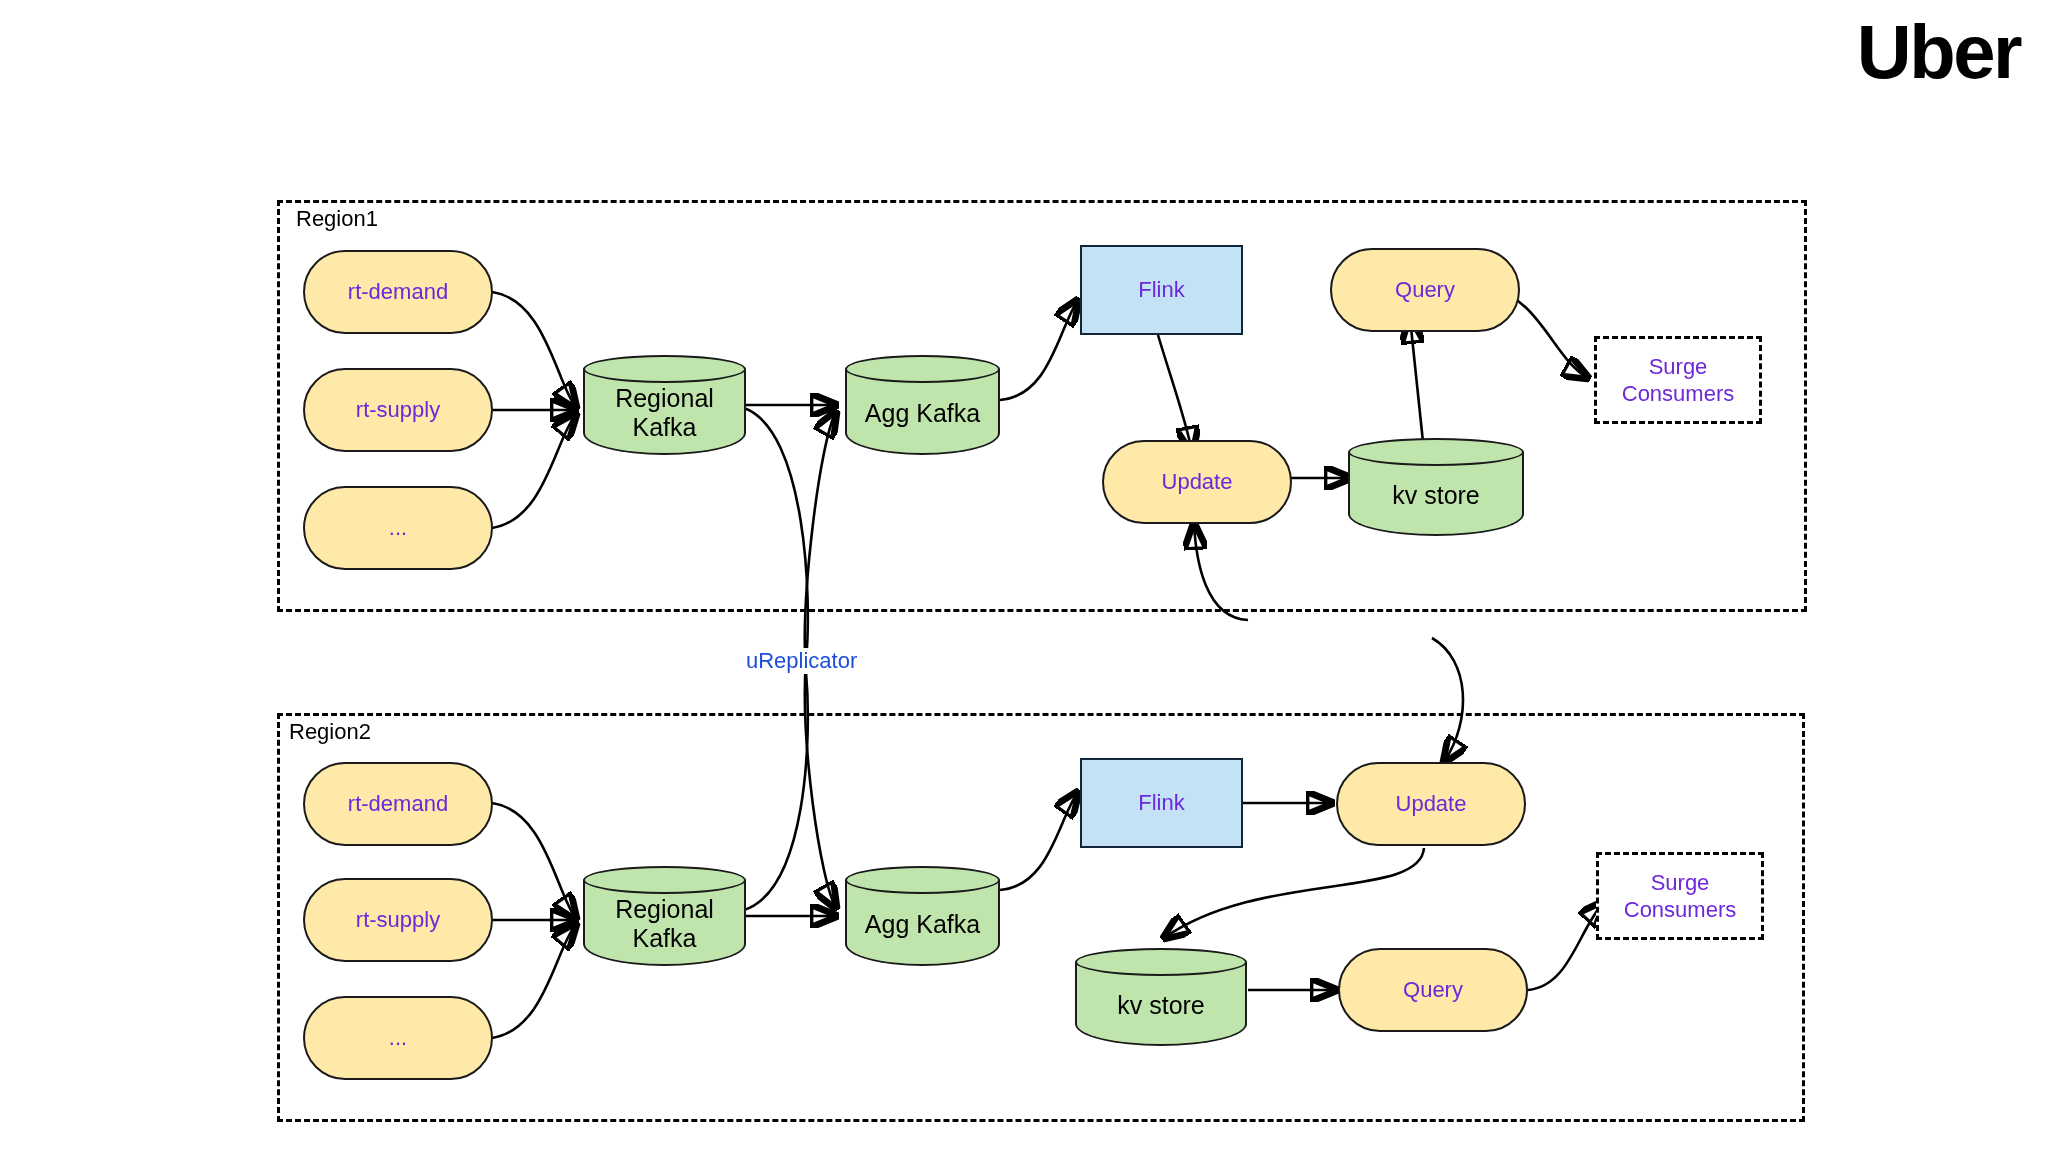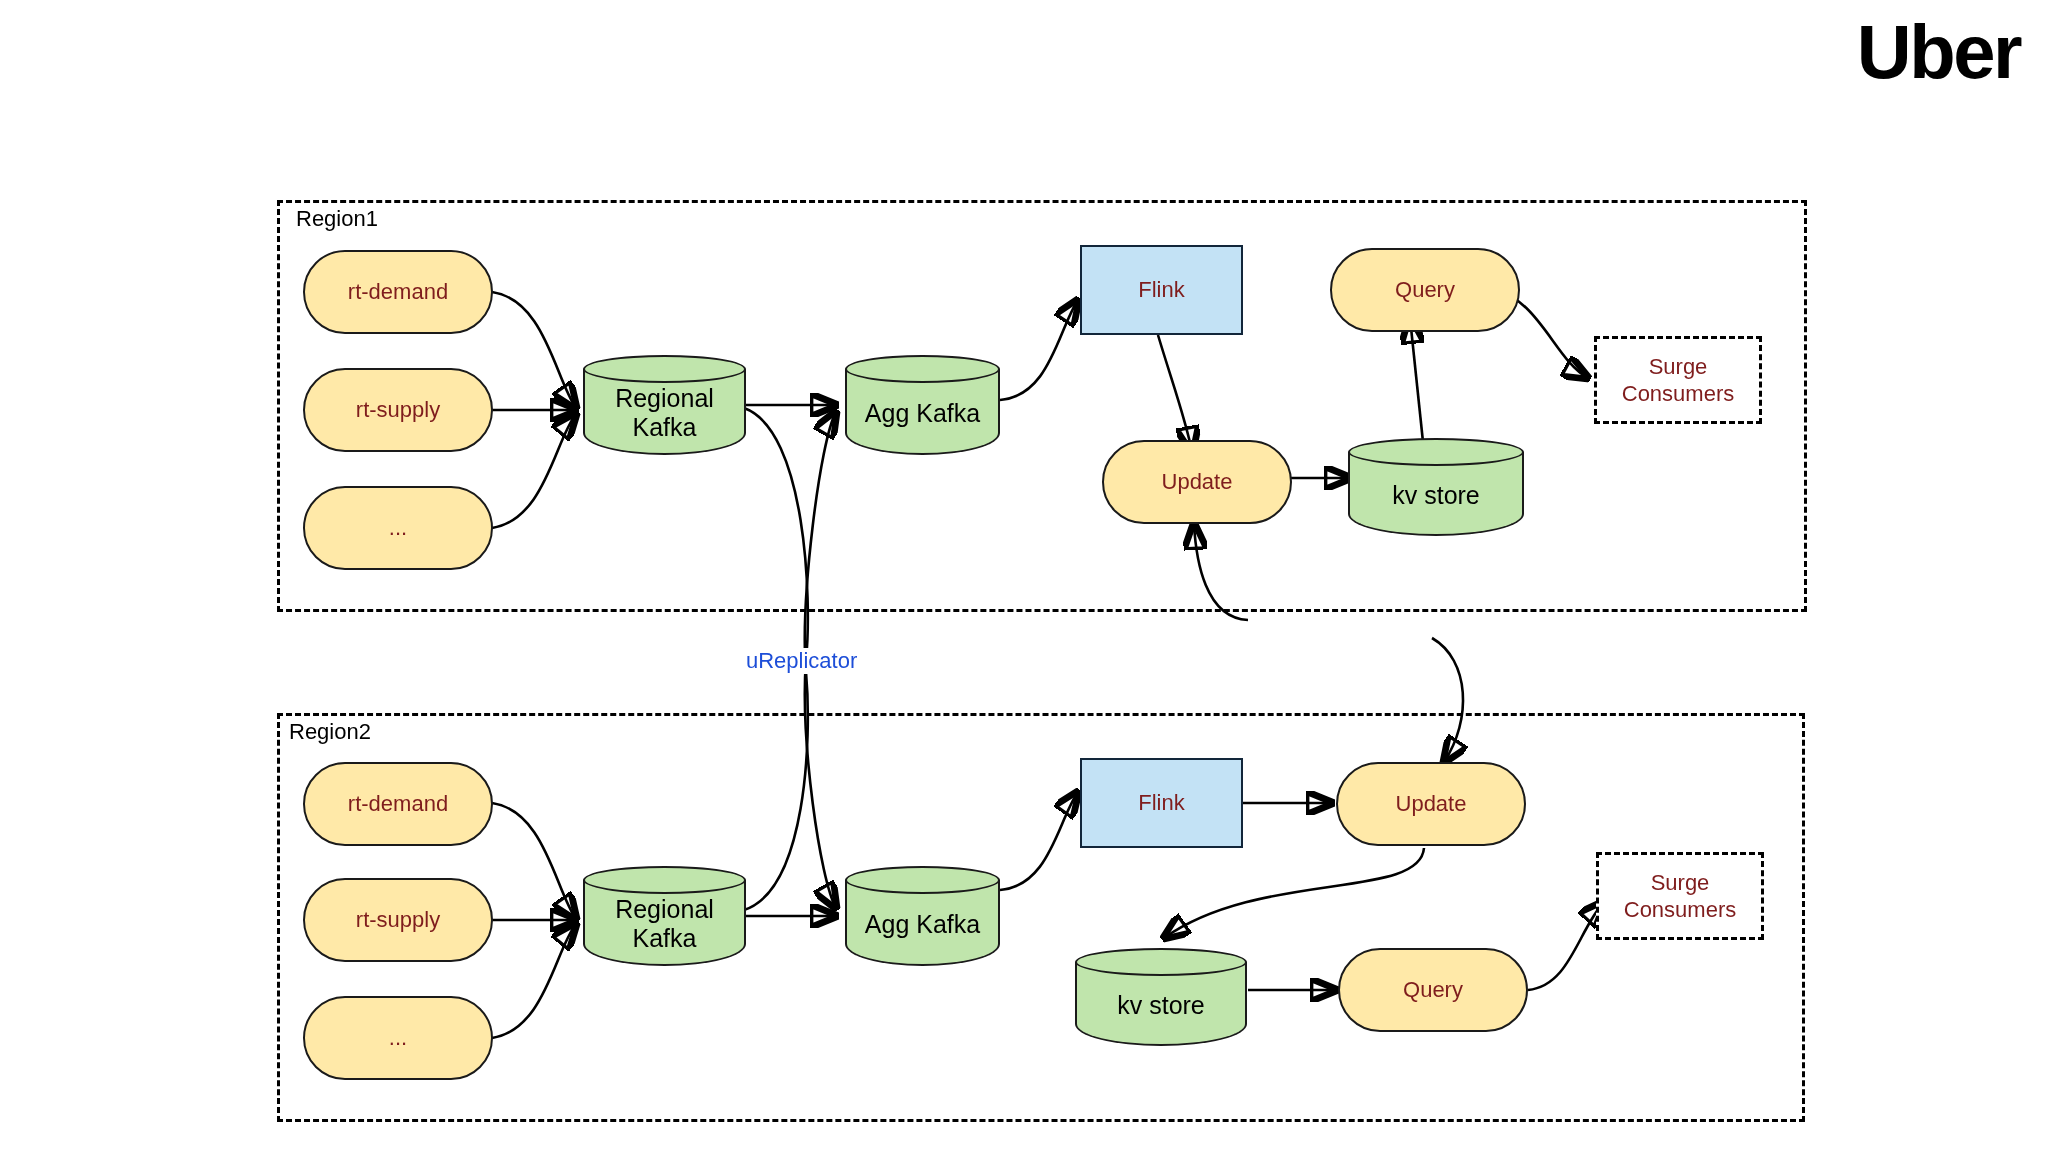--- a/index.html
+++ b/index.html
@@ -62,21 +62,21 @@
   
   .node {
     position: absolute;
     box-sizing: border-box;
     display: flex;
     align-items: center;
     justify-content: center;
     text-align: center;
     font-size: 22px;
     line-height: 1.25;
-    color: #7f1d1d;
+    color: #6d28d9;
     z-index: 4;
   }
   .node-rounded {
     border: 2.5px solid #1a1a1a;
     border-radius: 999px;
     background: #ffe9a8;
   }
   .node-rect {
     border: 2.5px solid #12263a;
     background: #c3e2f5;

